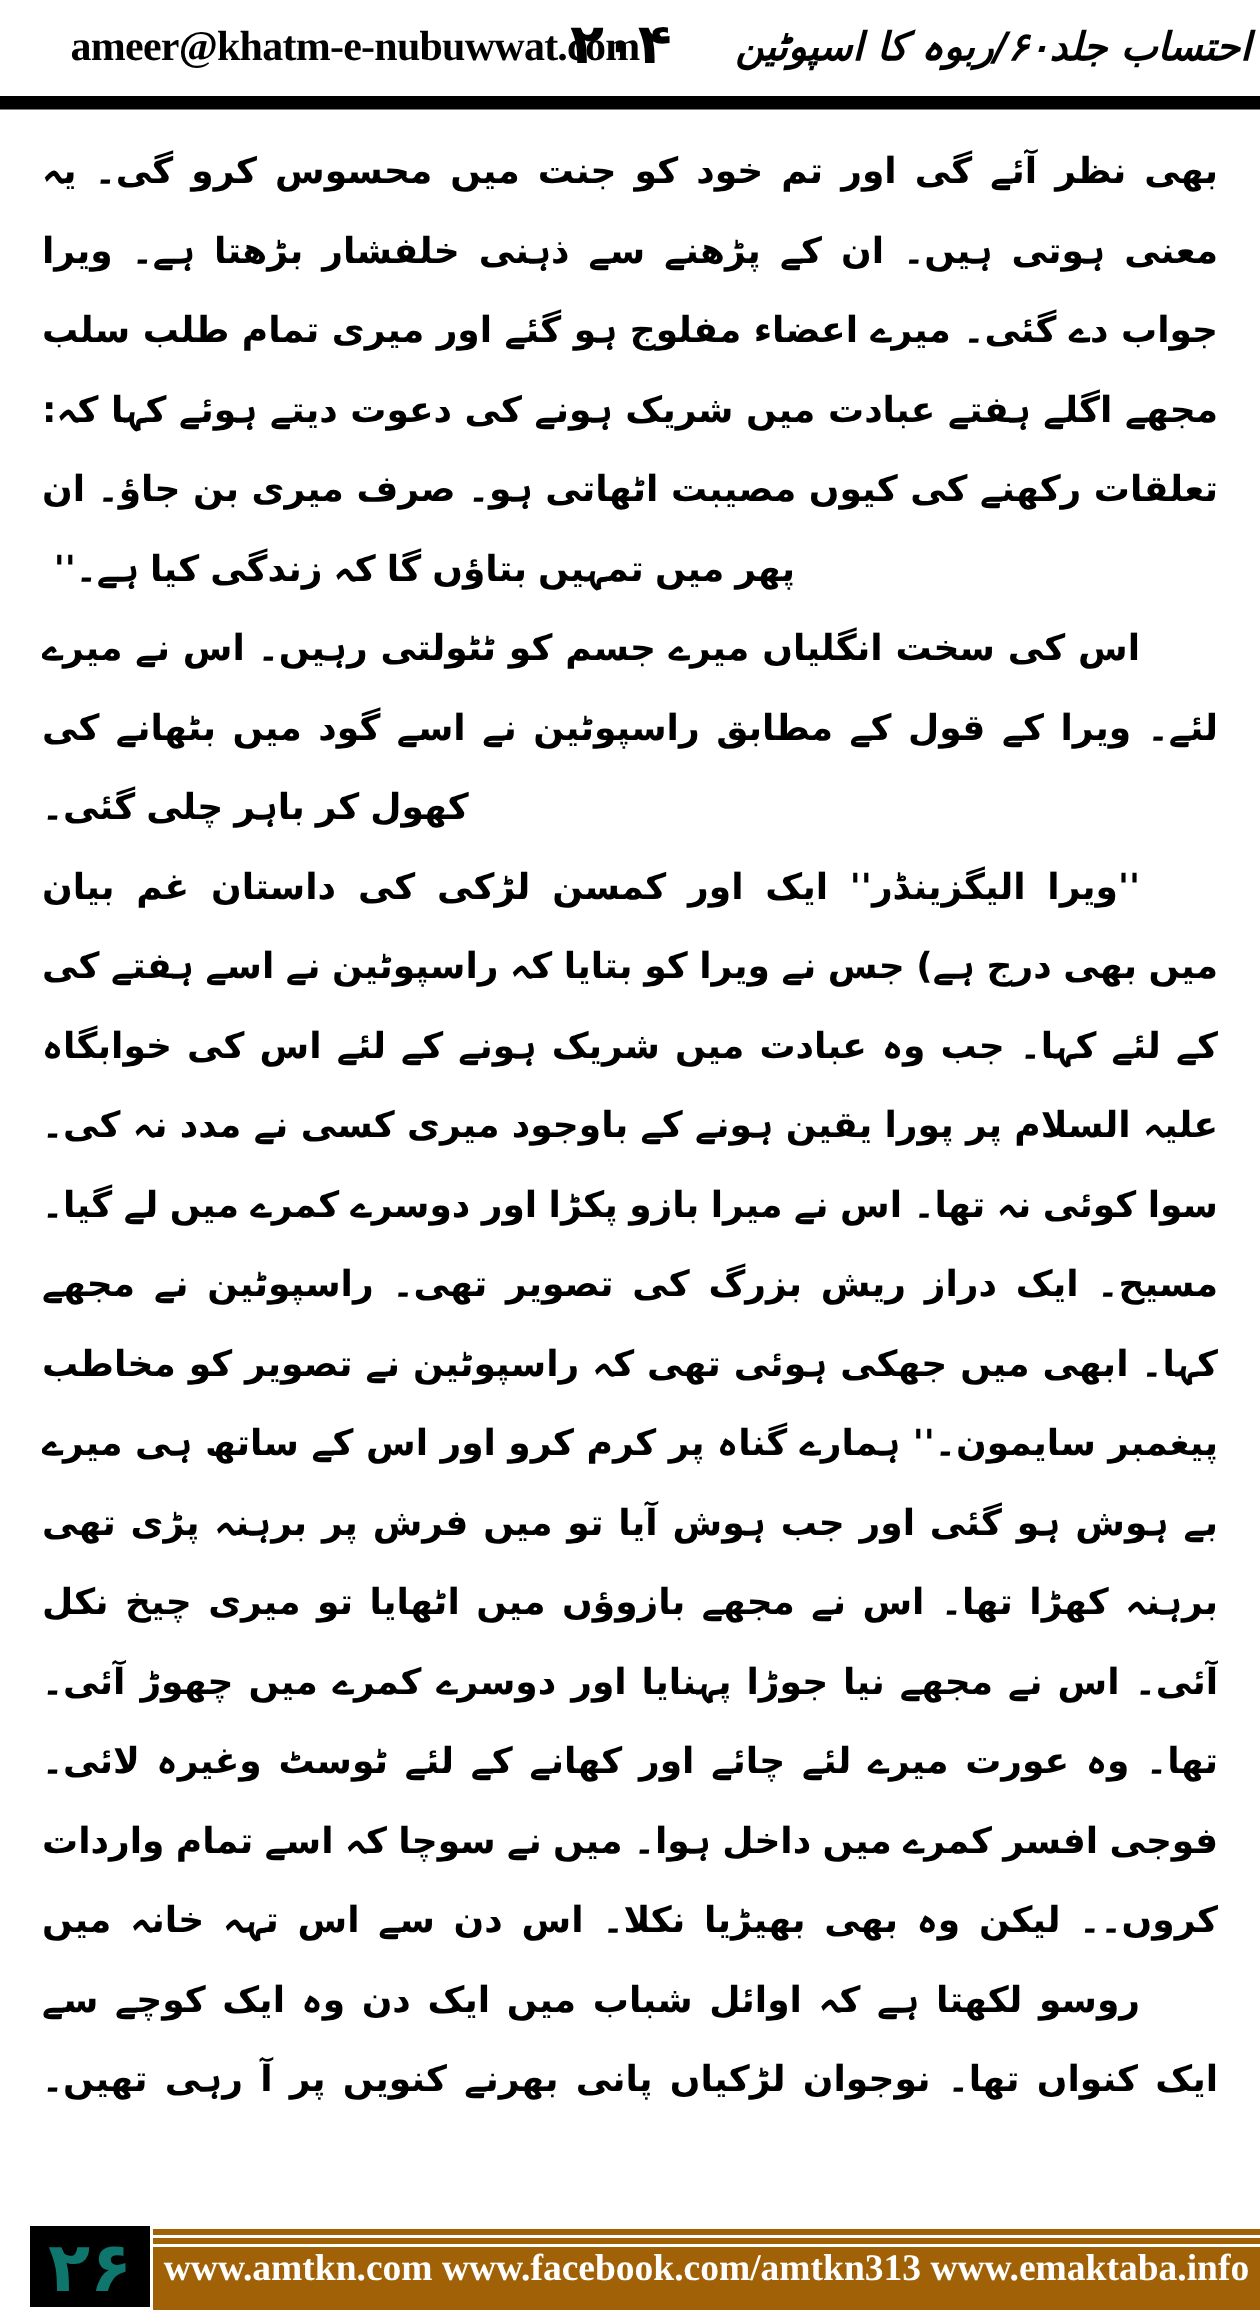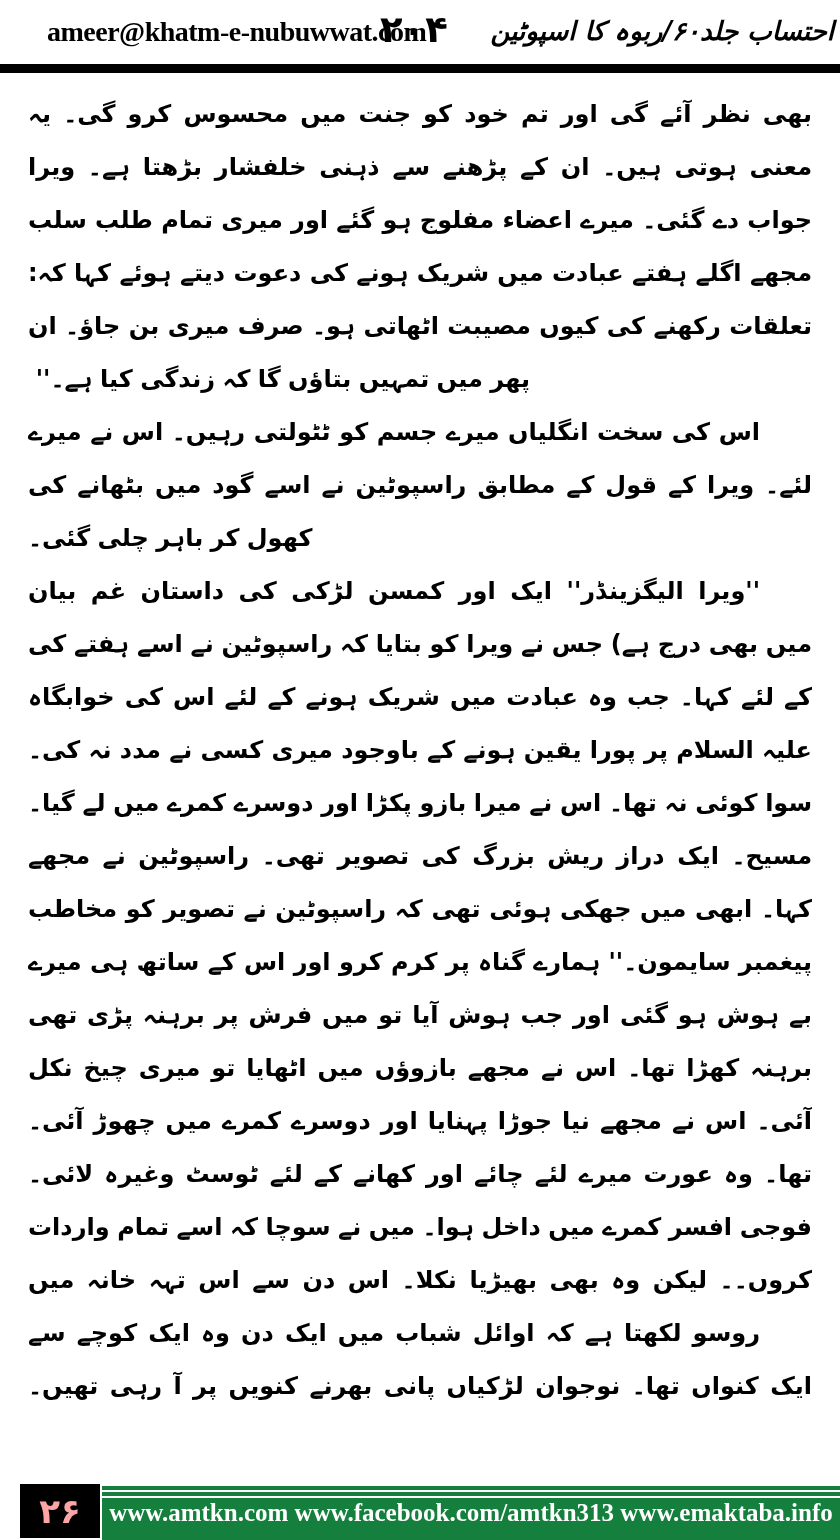--- a/index.html
+++ b/index.html
@@ -49,26 +49,26 @@
     text-align-last:justify;
     word-spacing:-1px;
   }
   .tline.pstart{padding-right:52px;}
   .tline.pend-left{text-align:left;text-align-last:left;}
   .tline.pend-mid{text-align:left;text-align-last:right;padding-right:282px;}
   
   .footer-box{
     position:absolute;left:20px;top:1484px;
     width:80px;height:54px;background:#000;
-    color:#fca5a5;text-align:center;
-    font-weight:bold;font-size:34px;line-height:54px;
+    color:#0f766e;text-align:center;
+    font-weight:bold;font-size:46px;line-height:54px;
   }
   .footer-bar{
     position:absolute;left:102px;top:1486px;
-    width:738px;height:54px;background:#15803d;
+    width:738px;height:54px;background:#a16207;
   }
   .stripe{position:absolute;left:0;width:100%;height:2px;background:#fff;}
   .stripe.s1{top:4px;}
   .stripe.s2{top:10px;}
   .footer-links{
     position:absolute;left:0;top:13px;width:100%;
     text-align:center;color:#fff;
     font-family:"Liberation Serif",serif;
     font-weight:bold;font-size:25px;
     white-space:nowrap;

